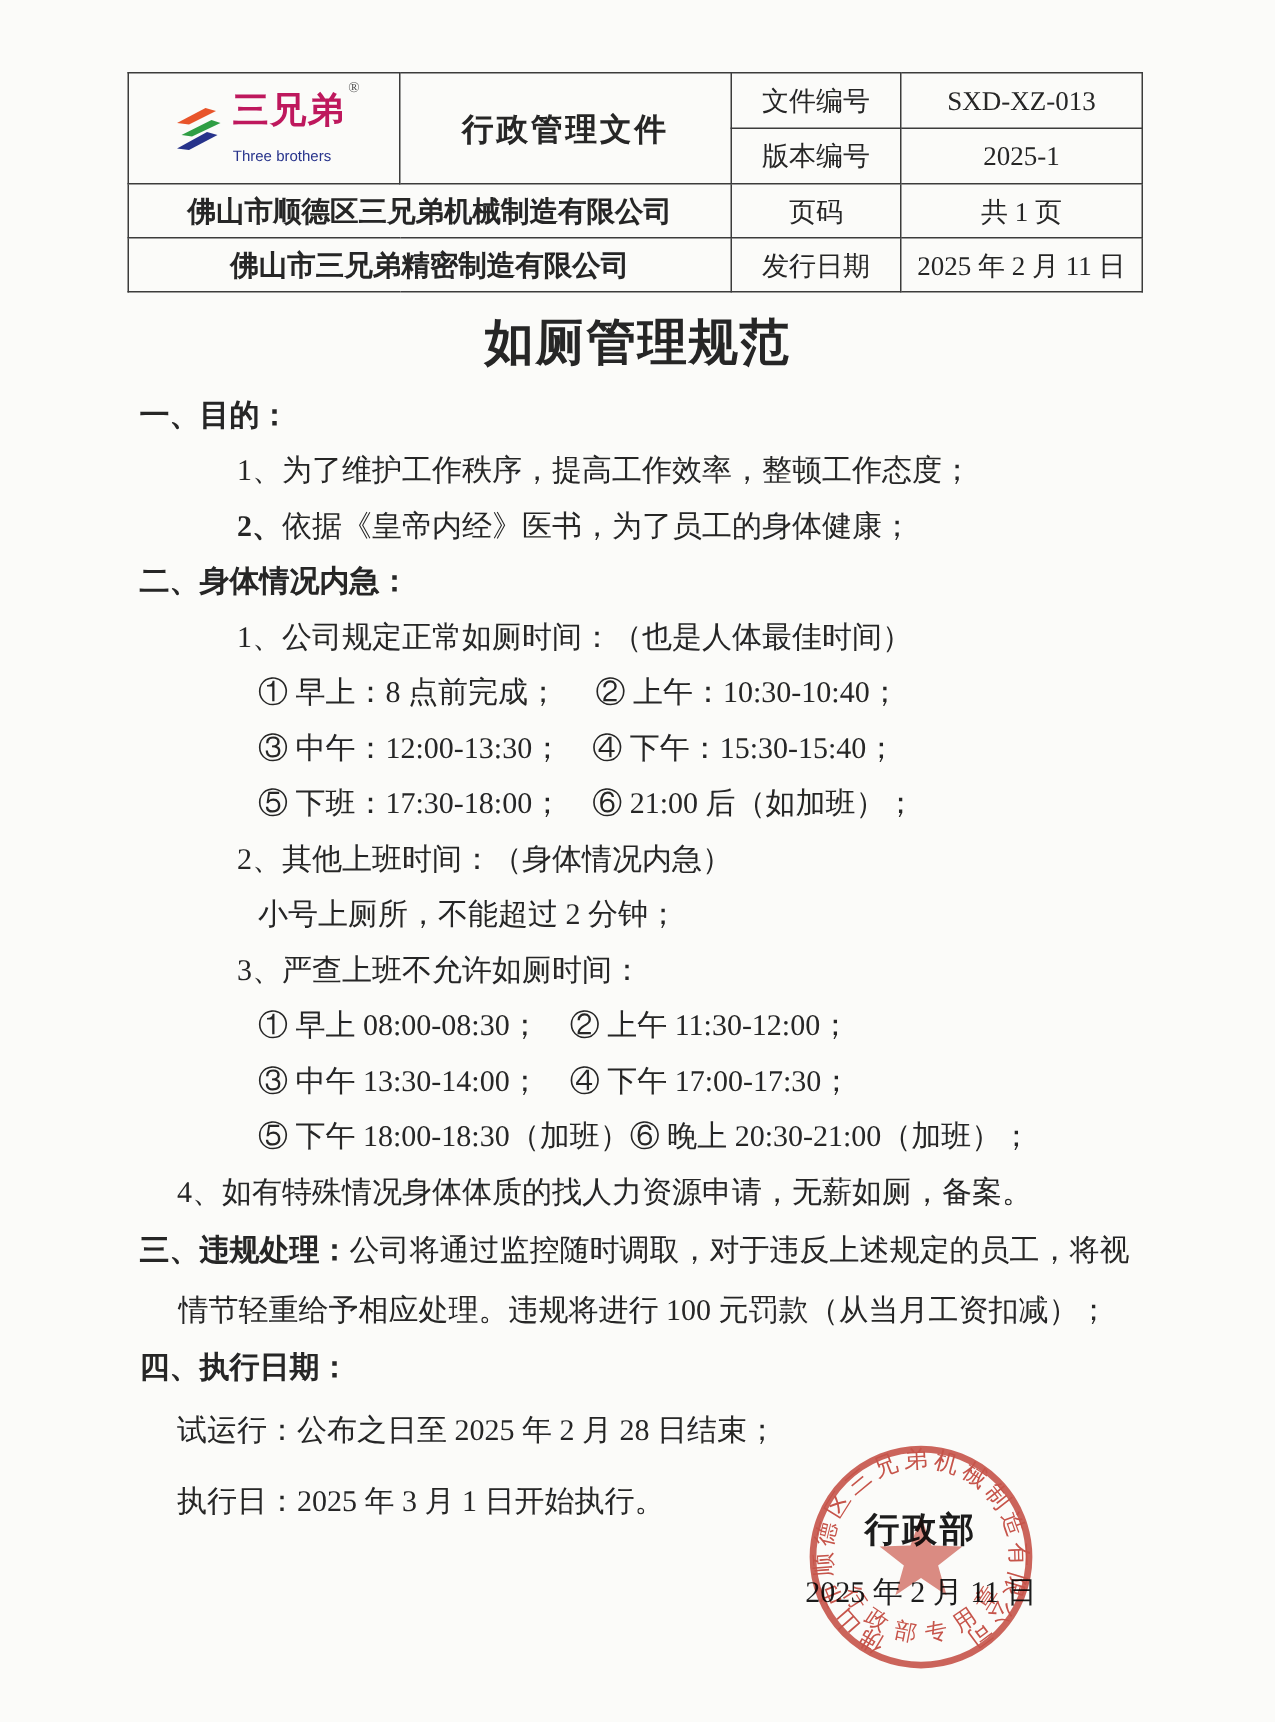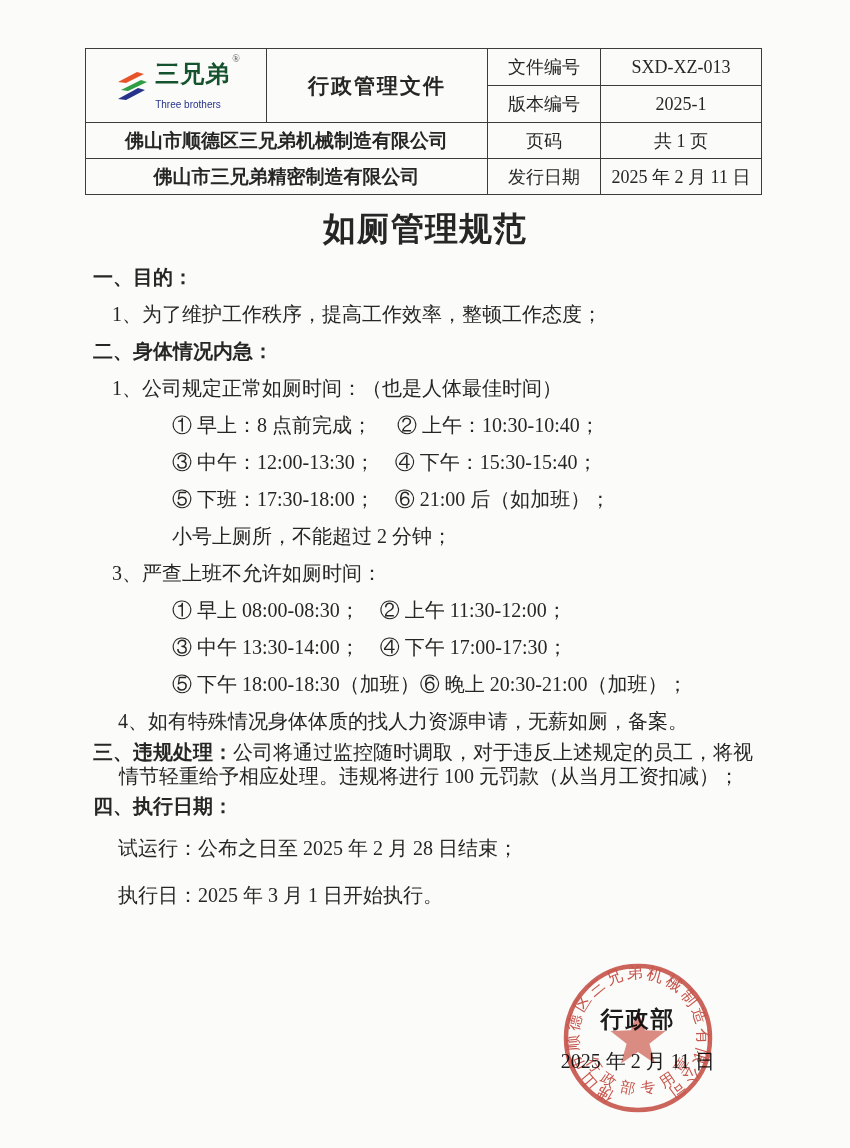--- a/index.html
+++ b/index.html
@@ -26,45 +26,45 @@
   }
   tr.r-top{height:37px;}
   tr.r-bot{height:36px;}
   td.c-logo{width:172px;}
   td.c-type{width:212px;font-weight:bold;font-size:21px;letter-spacing:2px;}
   td.c-label{width:104px;font-size:18px;}
   td.c-value{width:152px;font-size:18px;}
   td.c-company{font-weight:bold;font-size:19px;}
   .logo-wrap{display:flex;align-items:center;justify-content:center;gap:5px;}
   .logo-text{text-align:left;line-height:1;}
-  .logo-cn{font-size:24px;font-weight:bold;color:#14532d;font-family:"Liberation Sans",sans-serif;letter-spacing:1px;text-align:right;}
+  .logo-cn{font-size:24px;font-weight:bold;color:#be185d;font-family:"Liberation Sans",sans-serif;letter-spacing:1px;text-align:right;}
   .logo-reg{font-size:10px;color:#555;vertical-align:top;position:relative;top:-8px;left:2px;}
   .logo-en{font-size:10px;color:#27338b;font-family:"Liberation Sans",sans-serif;margin-top:14px;}
   
   .doc-title{
     margin-top:10px;
     text-align:center;
     font-size:33px;
     font-weight:bold;
     line-height:48px;
     letter-spacing:1px;
   }
   
   .doc-body{margin:6px 90px 0 80px;}
   .line{font-size:20px;line-height:37px;white-space:pre-wrap;}
   .line.heading{font-weight:bold;margin-left:13px;}
-  .line.item{margin-left:32px;}
+  .line.item{margin-left:78px;}
   .line.sub{margin-left:92px;}
   .line.item4{margin-left:38px;}
   .line.exec{margin-left:38px;line-height:47px;}
-  .line.para{margin-left:13px;padding-left:26px;text-indent:-26px;line-height:24px;}
+  .line.para{margin-left:13px;padding-left:26px;text-indent:-26px;line-height:40px;}
   .line .lead{font-weight:bold;}
   
   .stamp-wrap{
-    position:absolute;left:548px;top:952px;
+    position:absolute;left:524px;top:952px;
     width:180px;height:196px;
   }
   .stamp-dept{
     position:absolute;left:0;top:52px;width:180px;
     text-align:center;font-size:23px;font-weight:bold;color:#1c1c1c;
     letter-spacing:2px;
   }
   .stamp-date{
     position:absolute;left:0;top:96px;width:180px;
     text-align:center;font-size:20px;color:#1c1c1c;white-space:nowrap;
@@ -112,25 +112,27 @@
     <td class="c-value">2025 年 2 月 11 日</td>
   </tr>
 </tbody>
   </table>
 
 <div class="doc-title">如厕管理规范</div>
 
 <div class="doc-body">
     <div class="line heading"><span>一、目的：</span></div>
     <div class="line item"><span>1、为了维护工作秩序，提高工作效率，整顿工作态度；</span></div>
+    <div class="line item"><span class="lead">2、</span><span>依据《皇帝内经》医书，为了员工的身体健康；</span></div>
     <div class="line heading"><span>二、身体情况内急：</span></div>
     <div class="line item"><span>1、公司规定正常如厕时间：（也是人体最佳时间）</span></div>
     <div class="line sub"><span>① 早上：8 点前完成；　 ② 上午：10:30-10:40；</span></div>
     <div class="line sub"><span>③ 中午：12:00-13:30；　④ 下午：15:30-15:40；</span></div>
     <div class="line sub"><span>⑤ 下班：17:30-18:00；　⑥ 21:00 后（如加班）；</span></div>
+    <div class="line item"><span>2、其他上班时间：（身体情况内急）</span></div>
     <div class="line sub"><span>小号上厕所，不能超过 2 分钟；</span></div>
     <div class="line item"><span>3、严查上班不允许如厕时间：</span></div>
     <div class="line sub"><span>① 早上 08:00-08:30；　② 上午 11:30-12:00；</span></div>
     <div class="line sub"><span>③ 中午 13:30-14:00；　④ 下午 17:00-17:30；</span></div>
     <div class="line sub"><span>⑤ 下午 18:00-18:30（加班）⑥ 晚上 20:30-21:00（加班）；</span></div>
     <div class="line item4"><span>4、如有特殊情况身体体质的找人力资源申请，无薪如厕，备案。</span></div>
     <div class="line para"><span class="lead">三、违规处理：</span><span>公司将通过监控随时调取，对于违反上述规定的员工，将视情节轻重给予相应处理。违规将进行 100 元罚款（从当月工资扣减）；</span></div>
     <div class="line heading"><span>四、执行日期：</span></div>
     <div class="line exec"><span>试运行：公布之日至 2025 年 2 月 28 日结束；</span></div>
     <div class="line exec"><span>执行日：2025 年 3 月 1 日开始执行。</span></div>

